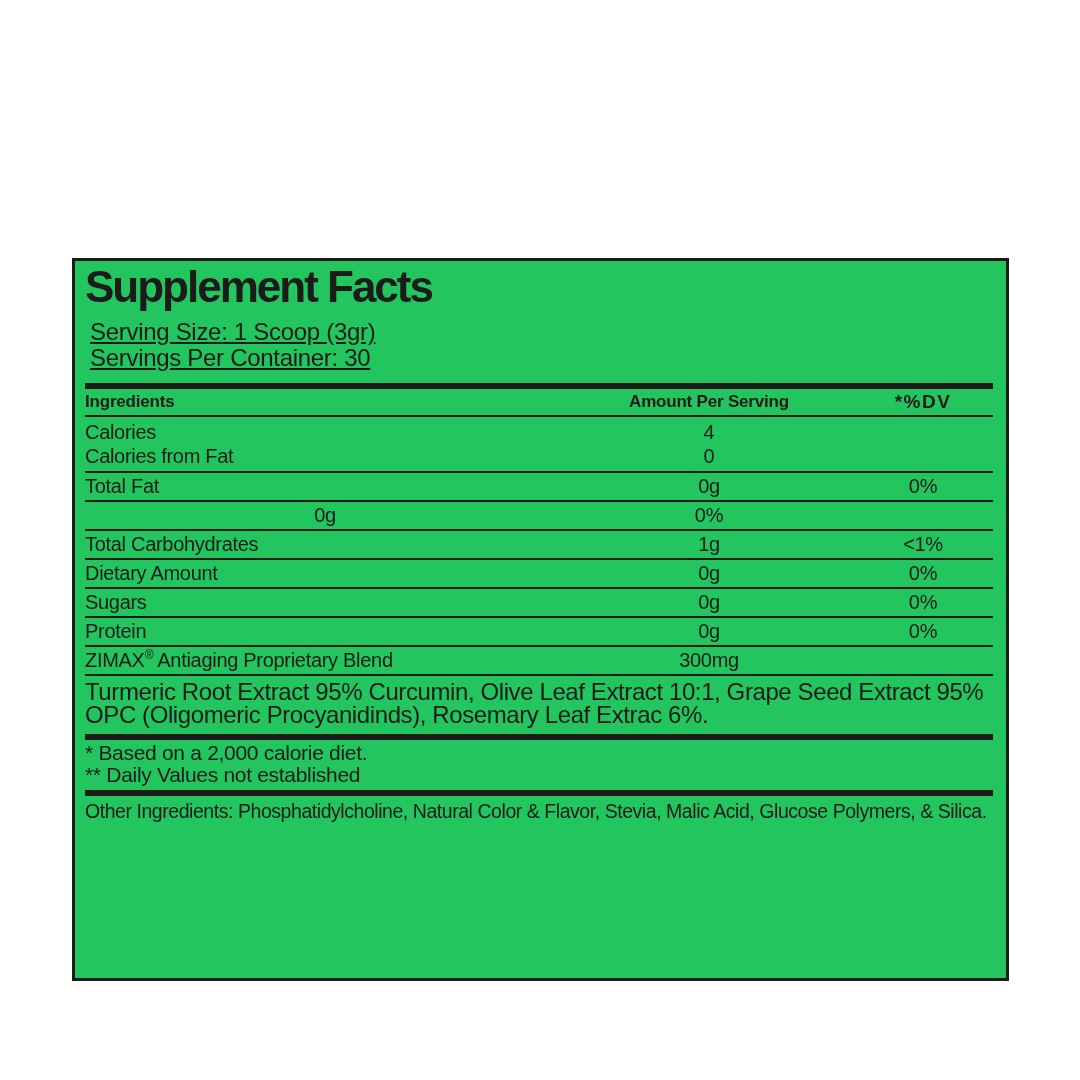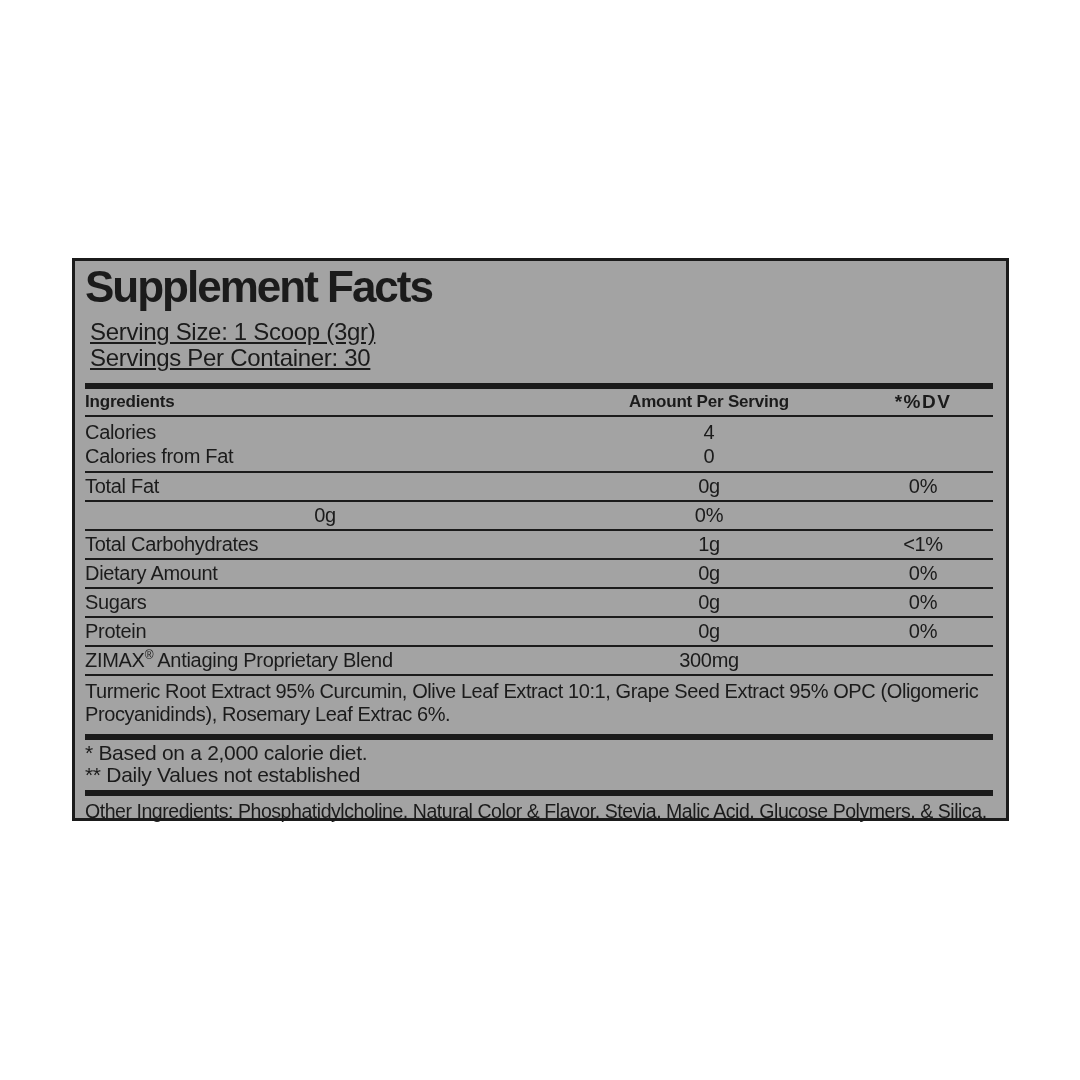--- a/index.html
+++ b/index.html
@@ -6,23 +6,23 @@
   html, body {
     width: 1080px; height: 1080px;
     background: #ffffff;
     font-family: "Liberation Sans", sans-serif;
     color: #1b1b1b;
     overflow: hidden;
   }
   .panel {
     position: absolute;
     left: 72px; top: 258px;
-    width: 937px; height: 563px;
+    width: 937px; height: 723px;
     border: 3px solid #1b1b1b;
-    background: #a3a3a3;
+    background: #22c55e;
     padding: 0 13px 0 10px;
   }
   .title {
     margin-top: 4px;
     font-size: 44px;
     font-weight: bold;
     letter-spacing: -2px;
     line-height: 44px;
     white-space: nowrap;
   }
@@ -57,21 +57,21 @@
   }
   .cal-block { padding: 3px 0; }
   .cal-row { line-height: 24px; }
   .row { height: 27px; }
   .label-cell { font-size: 20px; letter-spacing: -0.3px; white-space: nowrap; }
   .amt-cell  { font-size: 20px; letter-spacing: -0.3px; text-align: center; }
   .dv-cell   { font-size: 20px; letter-spacing: -0.3px; text-align: center; }
   .reg-mark { font-size: 12px; vertical-align: super; line-height: 0; }
   .blend-desc {
     padding: 4px 0 8px 0;
-    font-size: 20px;
+    font-size: 24px;
     line-height: 23px;
     letter-spacing: -0.4px;
   }
   .footnotes { padding: 2px 0 4px 0; }
   .footnote-line {
     font-size: 21px;
     line-height: 22px;
     letter-spacing: -0.3px;
     white-space: nowrap;
   }

